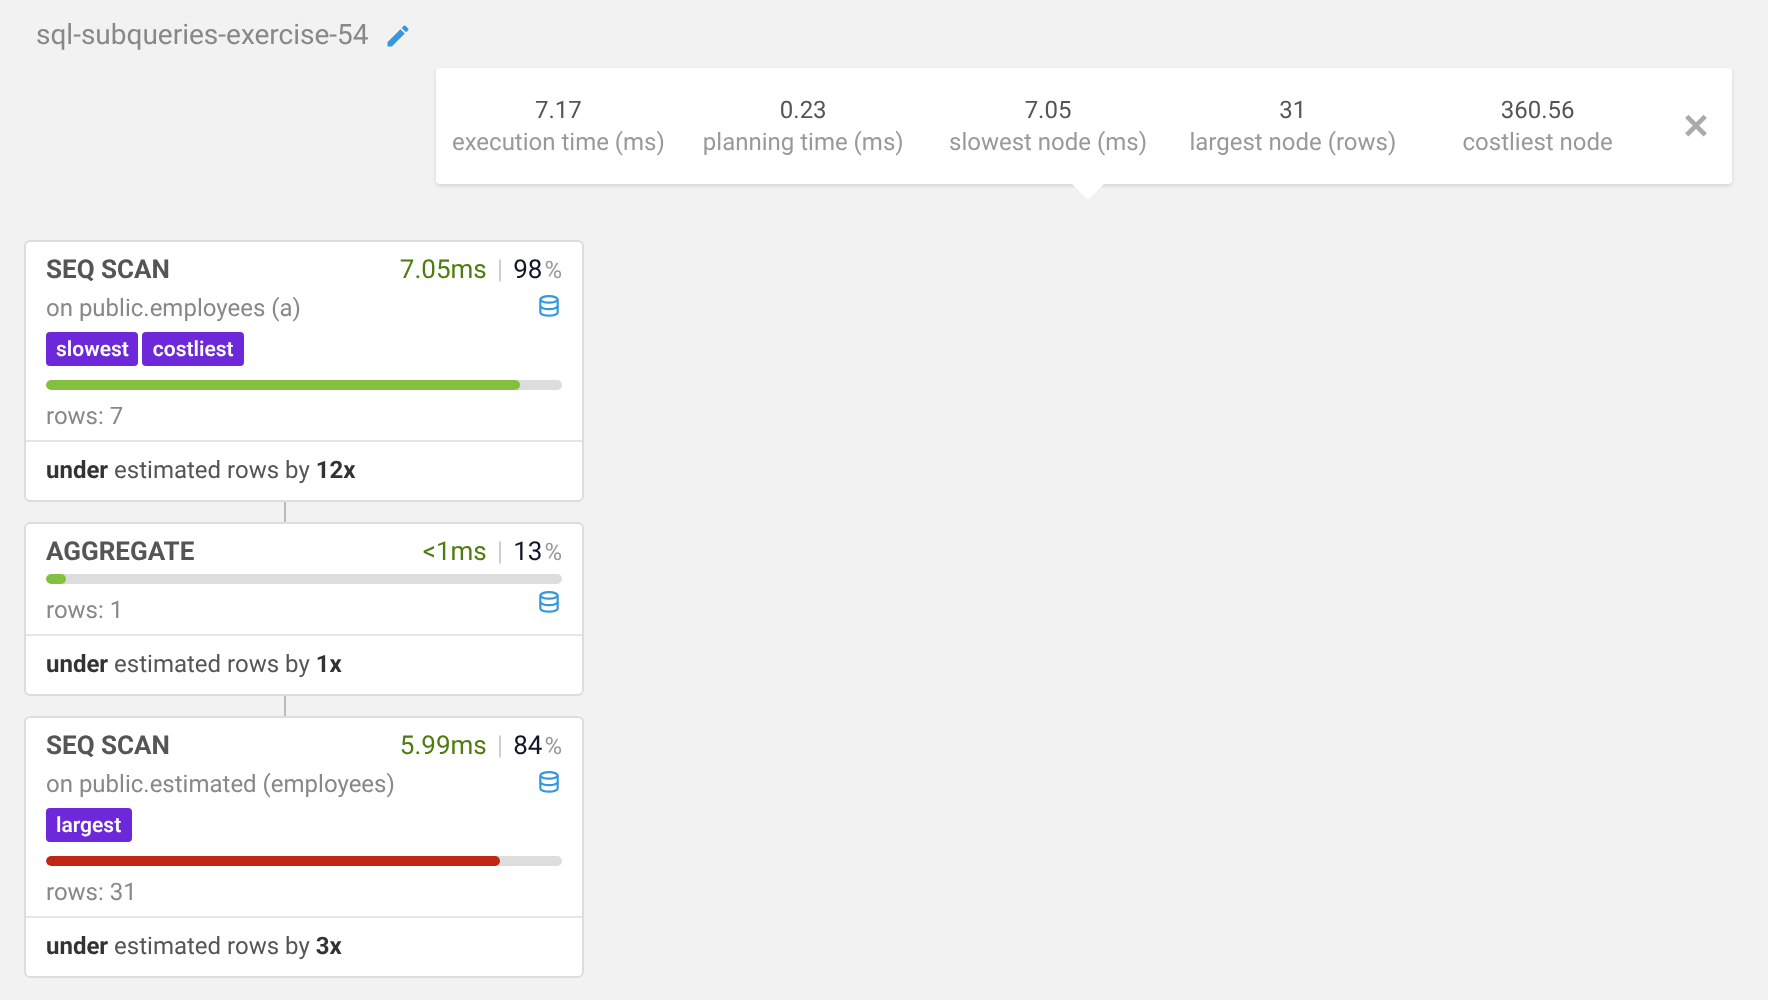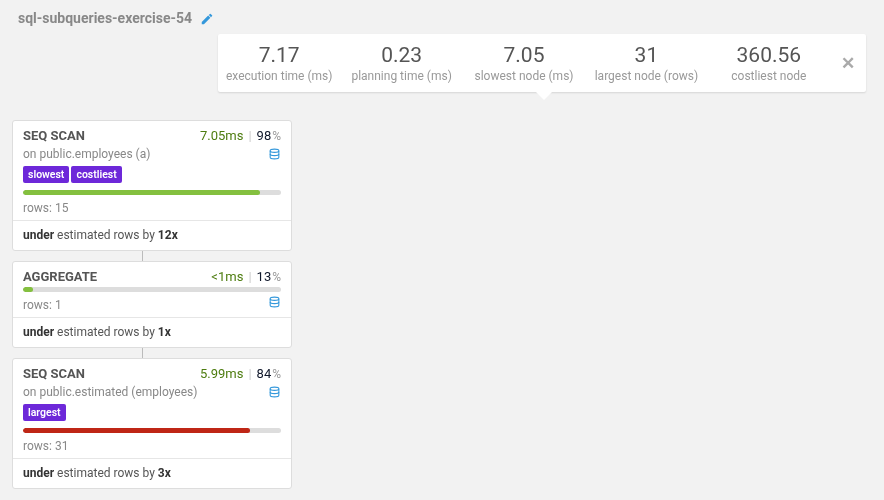--- a/index.html
+++ b/index.html
@@ -9,21 +9,21 @@
   color: #555;
   font-size: 13px;
   width: 884px;
   height: 500px;
   overflow: hidden;
 }
 .page-title {
   padding: 10px 18px 8px;
   font-size: 14px;
   color: #888;
-  font-weight: 700;
+  font-weight: 400;
   display: flex;
   align-items: center;
 }
 .page-title .edit-icon { margin-left: 8px; color: #3498db; font-size: 14px; cursor: pointer; }
 .stats-bar {
   margin: 0 18px 28px 218px;
   background: #fff;
   display: flex;
   align-items: center;
   box-shadow: 0 1px 2px rgba(0,0,0,0.12);
@@ -38,21 +38,21 @@
   width: 0; height: 0;
   border-left: 8px solid transparent;
   border-right: 8px solid transparent;
   border-top: 8px solid #fff;
 }
 .stat {
   flex: 1;
   text-align: center;
   padding: 10px 4px;
 }
-.stat-value { font-size: 21px; color: #555; }
+.stat-value { font-size: 12px; color: #555; }
 .stat-label { font-size: 12px; color: #999; margin-top: 2px; }
 .stat-close { flex: 0 0 36px; color: #aaa; font-size: 17px; cursor: pointer; text-align: center; font-weight: bold;}
 .nodes { padding: 0 12px; }
 .node-card {
   width: 280px;
   background: #fff;
   border: 1px solid #ddd;
   border-radius: 3px;
   margin-bottom: 0;
 }
@@ -163,21 +163,21 @@
             <path d="M4 5v6c0 1.66 3.58 3 8 3s8-1.34 8-3V5"></path>
             <path d="M4 11v6c0 1.66 3.58 3 8 3s8-1.34 8-3v-6"></path>
           </svg></span>
       </div>
       <div class="tags"><span class="tag tag-red">slowest</span><span class="tag tag-red">costliest</span></div>
       <div class="bar-row">
         <div class="bar-track">
           <div class="bar-fill bar-green" style="width:92%"></div>
         </div>
       </div>
-      <div class="rows-line">rows: 15</div>
+      <div class="rows-line">rows: 7</div>
       <div class="divider"></div>
       <div class="est-line"><b>under</b> estimated rows by <b>12x</b></div>
     </div>
     <div class="connector"></div>
     <div class="node-card">
       <div class="node-head">
         <span class="node-name">AGGREGATE</span>
         <span class="node-ms">&lt;1ms</span>
         <span class="node-sep">|</span>
         <span class="node-pct">13</span>

